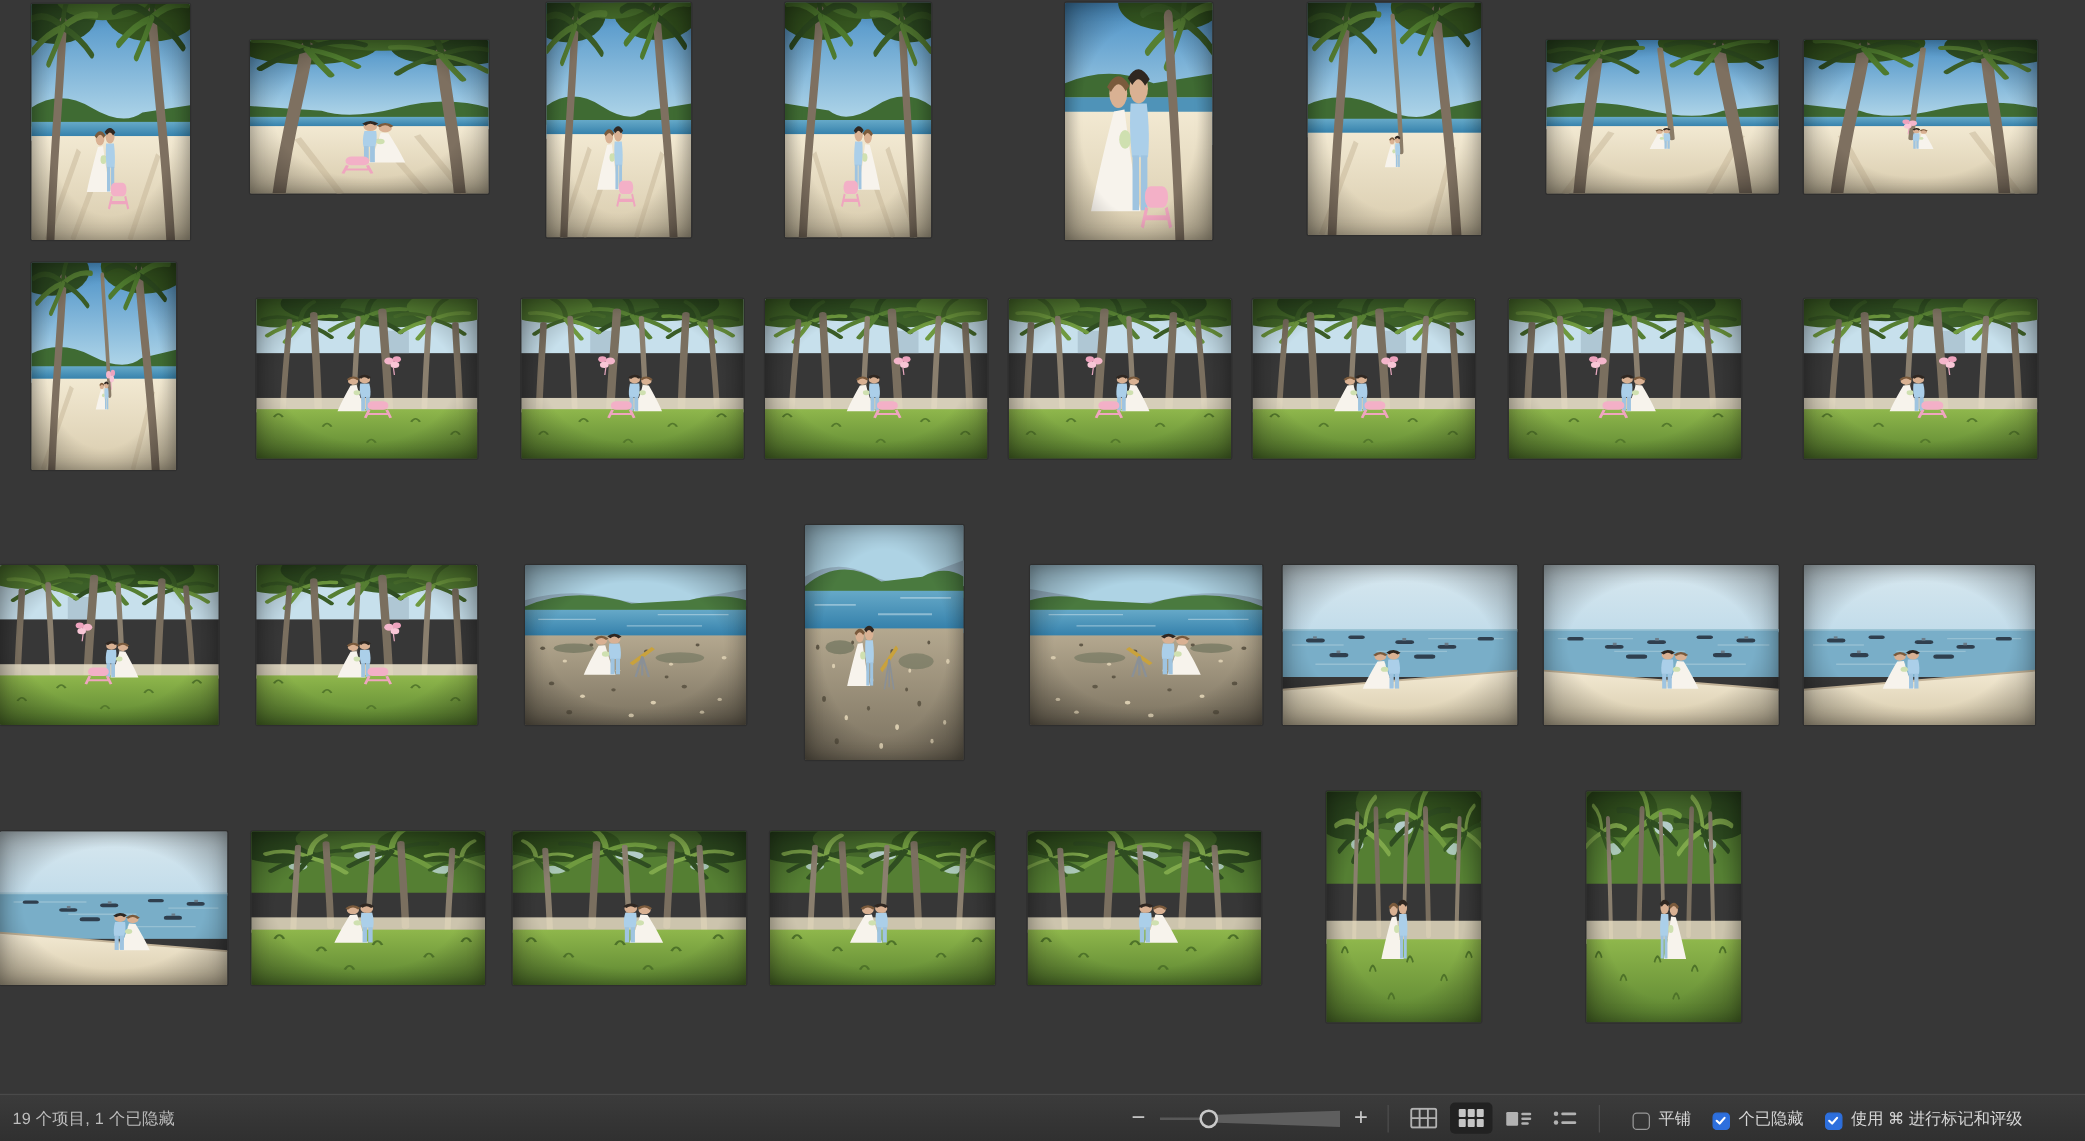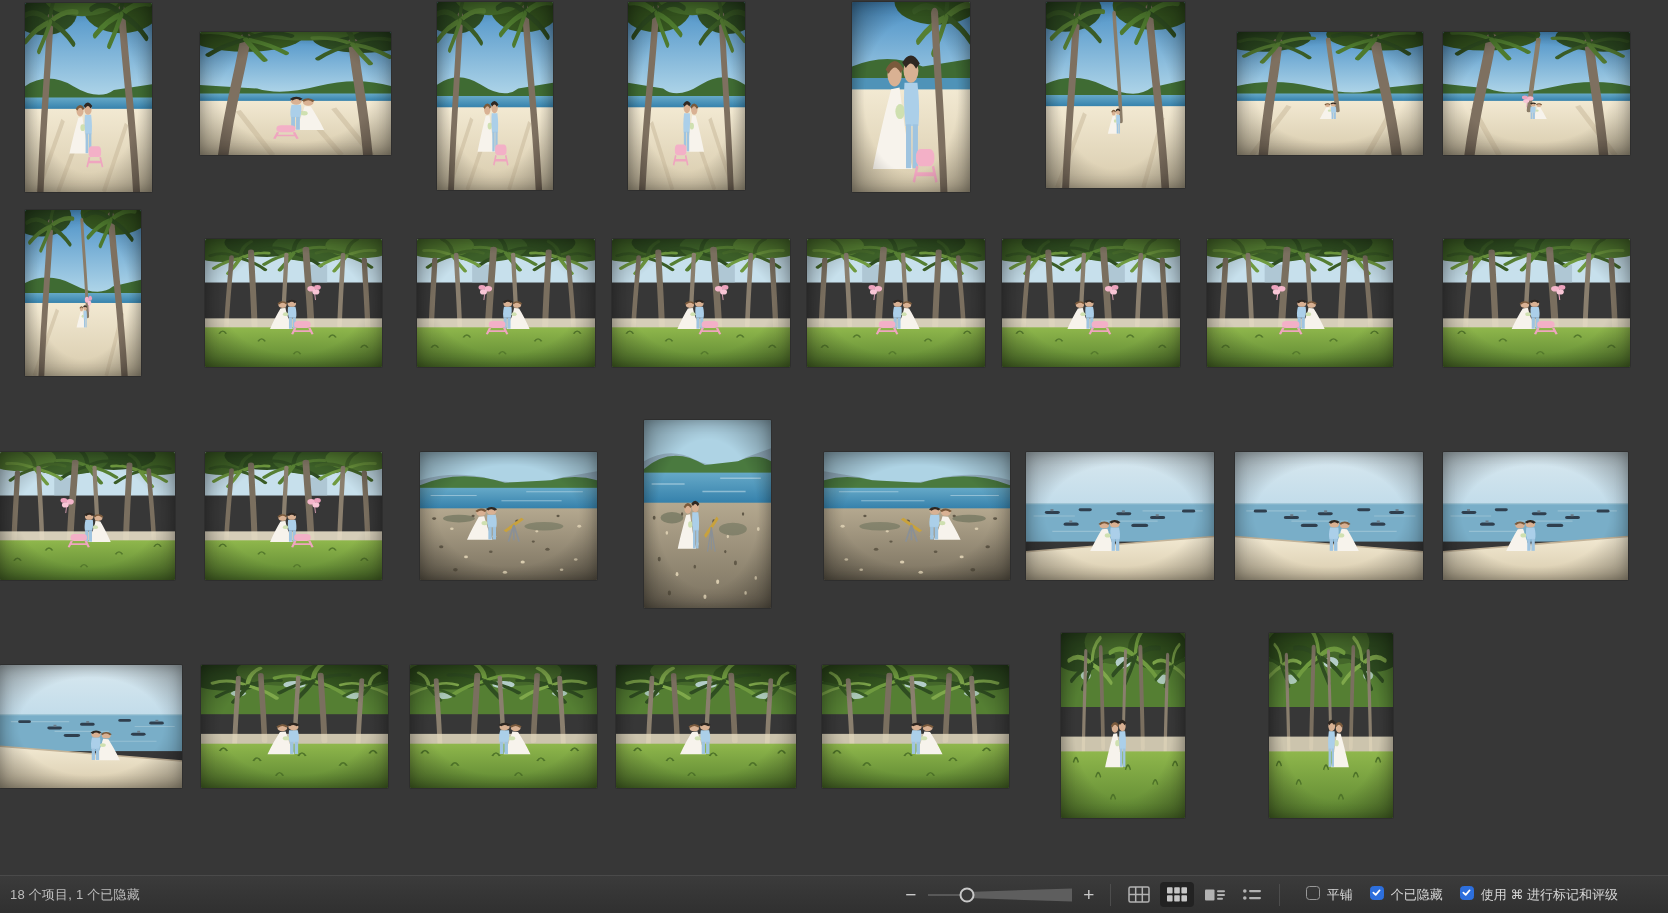--- a/index.html
+++ b/index.html
@@ -25,21 +25,21 @@
     display:flex;align-items:center;color:#c2c2c2;font-size:13px;
     user-select:none;
   }
   .count{margin-left:10px;color:#bdbdbd;letter-spacing:.2px;}
   .sb-right{margin-left:auto;display:flex;align-items:center;margin-right:50px;}
   .zminus,.zplus{color:#c9c9c9;font-size:19px;line-height:19px;width:24px;text-align:center;cursor:default;}
   .zslider{display:block;margin:0 2px;}
   .vdiv{width:1px;height:22px;background:#4d4d4d;margin:0 9px;}
   .vmode{background:none;border:none;padding:4px 6px;margin:0 2px;border-radius:4px;display:flex;align-items:center;cursor:default;}
   .vmode.selected{background:#222222;}
-  .cbx{display:flex;align-items:flex-start;gap:7px;margin-left:17px;cursor:default;}
+  .cbx{display:flex;align-items:flex-end;gap:7px;margin-left:17px;cursor:default;}
   .box{width:14px;height:14px;border-radius:3.5px;border:1.5px solid #989898;box-sizing:border-box;background:transparent;display:flex;align-items:center;justify-content:center;}
   .cbx .check{display:none;}
   .cbx.checked .box{background:#2d6fdd;border-color:#2d6fdd;}
   .cbx.checked .check{display:block;}
   .cbx .lbl{color:#d6d6d6;}
 </style>
 </head>
 <body>
 
 <svg width="0" height="0" style="position:absolute" aria-hidden="true">
@@ -1745,21 +1745,21 @@
             <circle cx="1.9" cy="-0.9" r="1.5" fill="#d9b193"></circle>
             <path d="M0.5,-1.6 Q1.9,-3.1 3.3,-1.5" stroke="#2f2721" stroke-width="1" fill="none"></path>
           </g>
         </g>
         <rect width="100" height="100" fill="url(#vignG)"></rect>
       </svg>
     </div>
   </div>
 
 <div class="statusbar">
-  <span class="count">18 个项目, 1 个已隐藏</span>
+  <span class="count">19 个项目, 1 个已隐藏</span>
   <div class="sb-right">
     <span class="zminus">−</span>
     <svg class="zslider" width="150" height="20" viewBox="0 0 150 20">
       <line x1="3" y1="10" x2="42" y2="10" stroke="#585858" stroke-width="2"></line>
       <polygon points="42,7 147,3.5 147,16.5 42,13" fill="#5e5e5e"></polygon>
       <circle cx="42" cy="10" r="6.5" fill="#383838" stroke="#c8c8c8" stroke-width="2"></circle>
     </svg>
     <span class="zplus">+</span>
     <span class="vdiv"></span>
     <button class="vmode">

